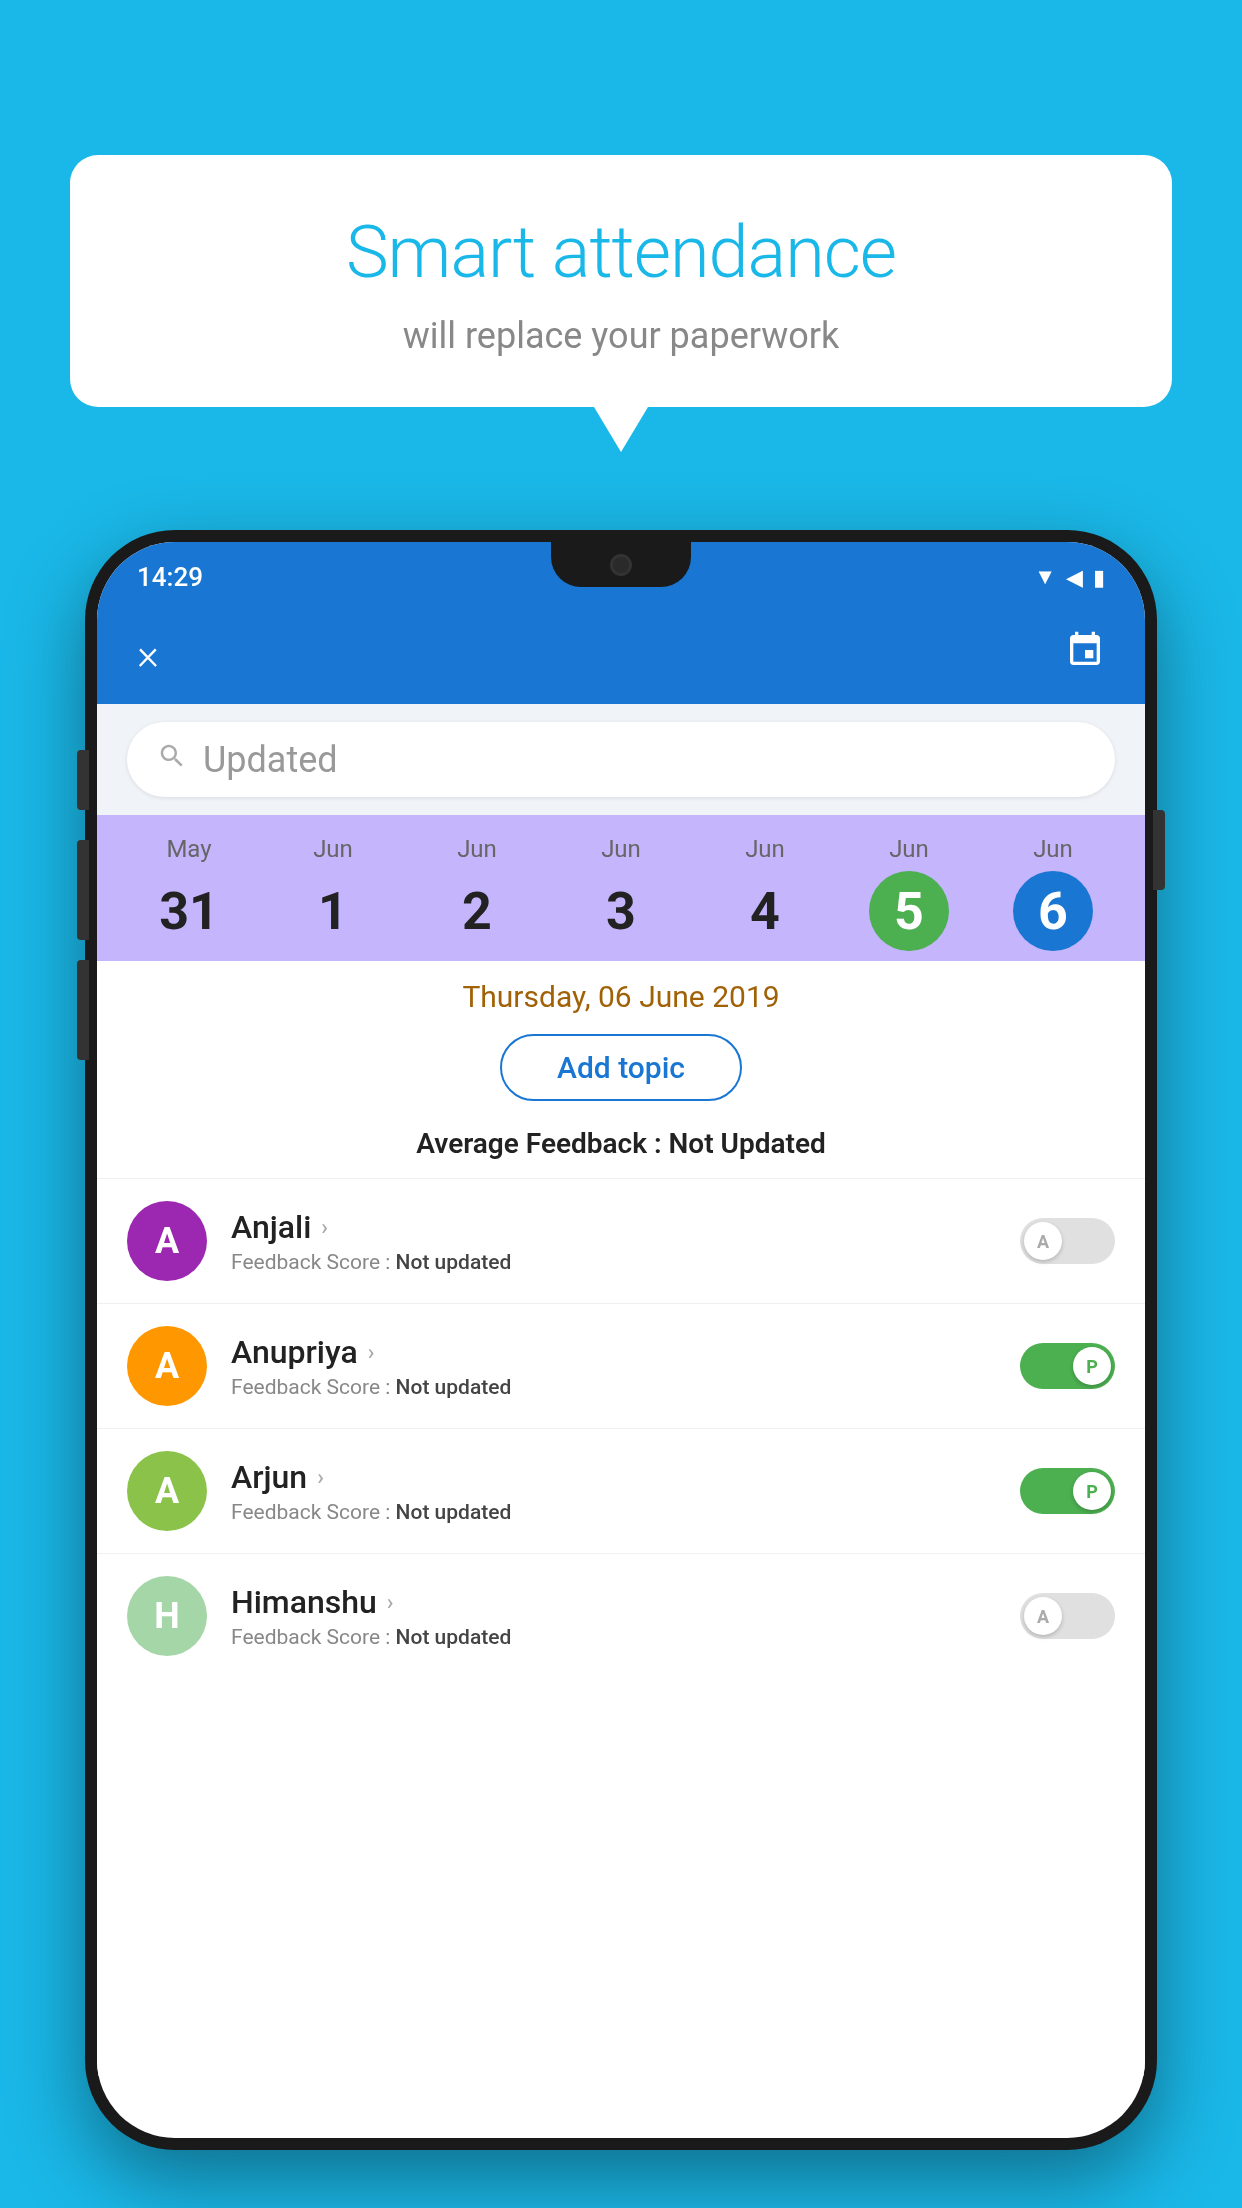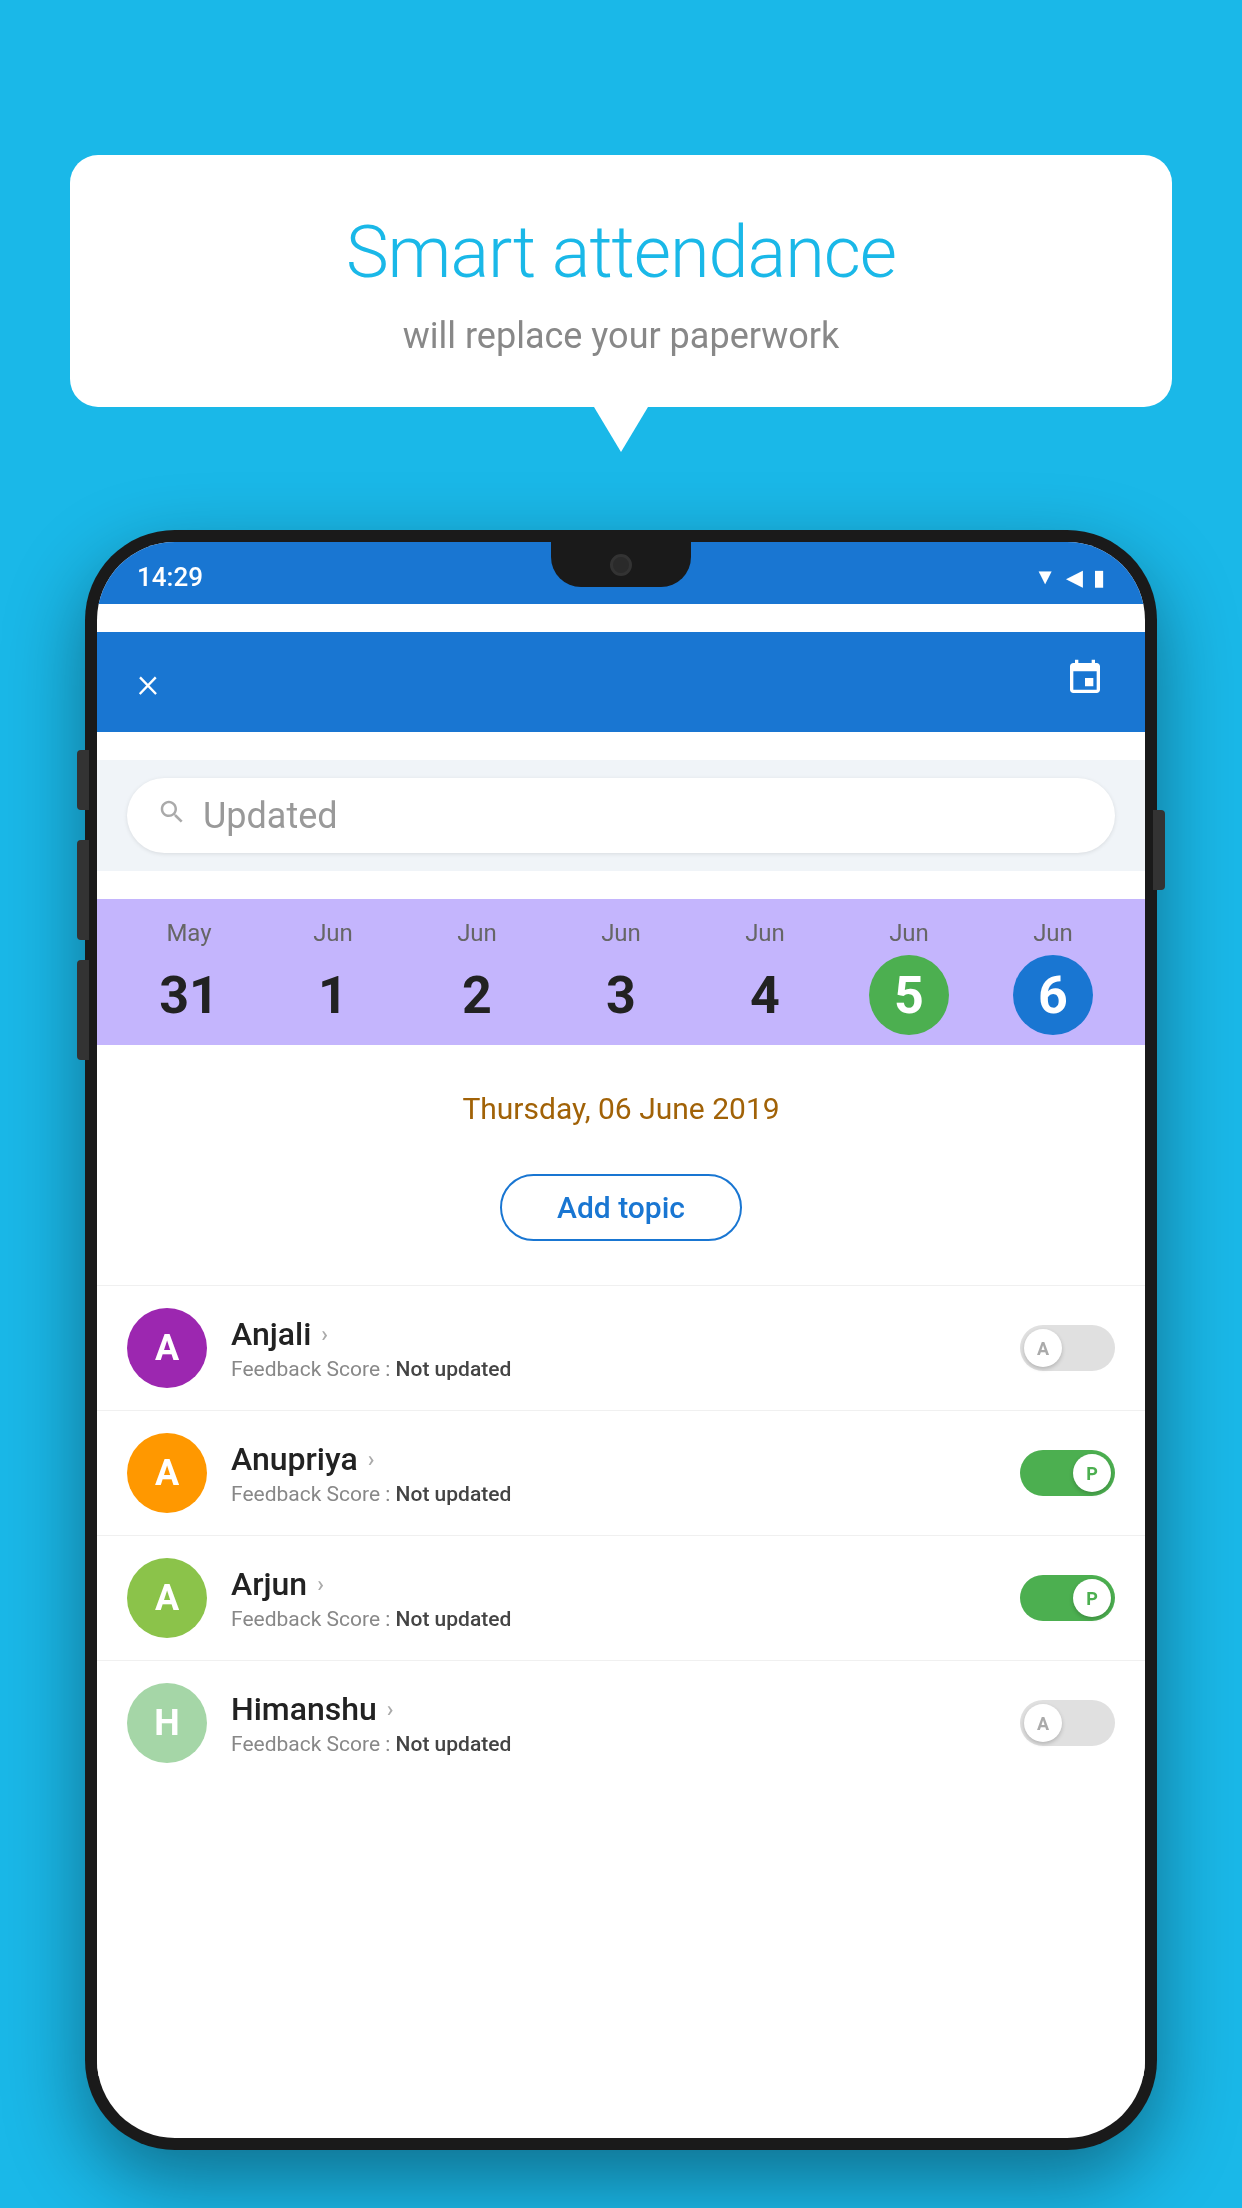--- a/index.html
+++ b/index.html
@@ -371,21 +371,20 @@
       box-shadow: 0 2px 4px rgba(0,0,0,0.2);
     }
     .toggle-knob.a-label { color: #aaa; }
     .toggle-knob.p-label { color: #4caf50; }
 
     .screen-content {
       overflow: hidden;
       height: calc(100% - 62px);
       display: flex;
       flex-direction: column;
-      gap: 28px;
     }
   </style>
 </head>
 <body>
 
 <div class="speech-bubble-container">
   <div class="speech-bubble">
     <div class="bubble-title">Smart attendance</div>
     <div class="bubble-subtitle">will replace your paperwork</div>
   </div>
@@ -467,20 +466,24 @@
               <div class="cal-num selected">6</div>
             </div>
           </div>
 
         <div class="date-label">Thursday, 06 June 2019</div>
 
         <div class="add-topic-btn">
           <div class="add-topic-inner">Add topic</div>
         </div>
 
+        <div class="avg-feedback">
+          <span>Average Feedback :</span>
+          <span>Not Updated</span>
+        </div>
 
         <div class="student-list" id="student-list">
 
         <div class="student-item">
               <div class="student-avatar" style="background: rgb(156, 39, 176);">A</div>
               <div class="student-info">
                 <div class="student-name">Anjali <span class="chevron">›</span></div>
                 <div class="student-feedback">Feedback Score : <span>Not updated</span></div>
               </div>
               <div class="toggle-switch off">

